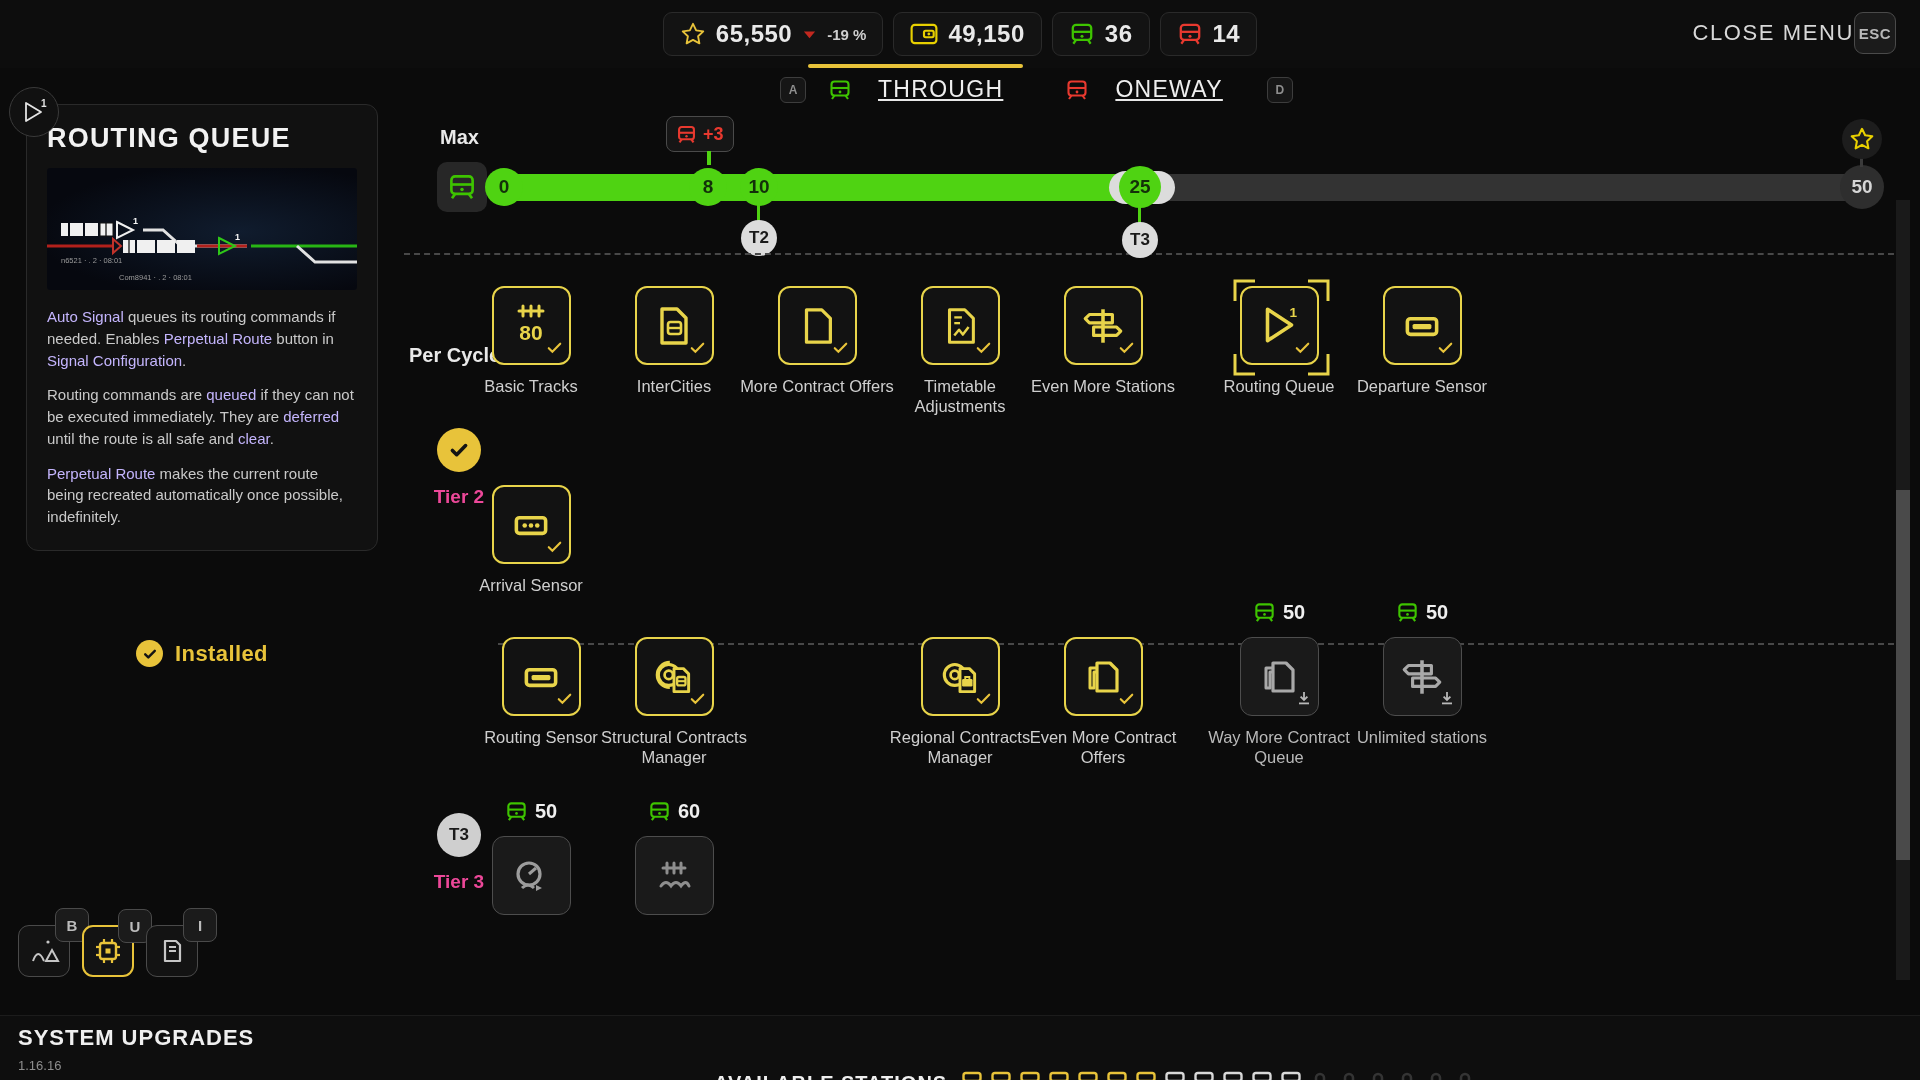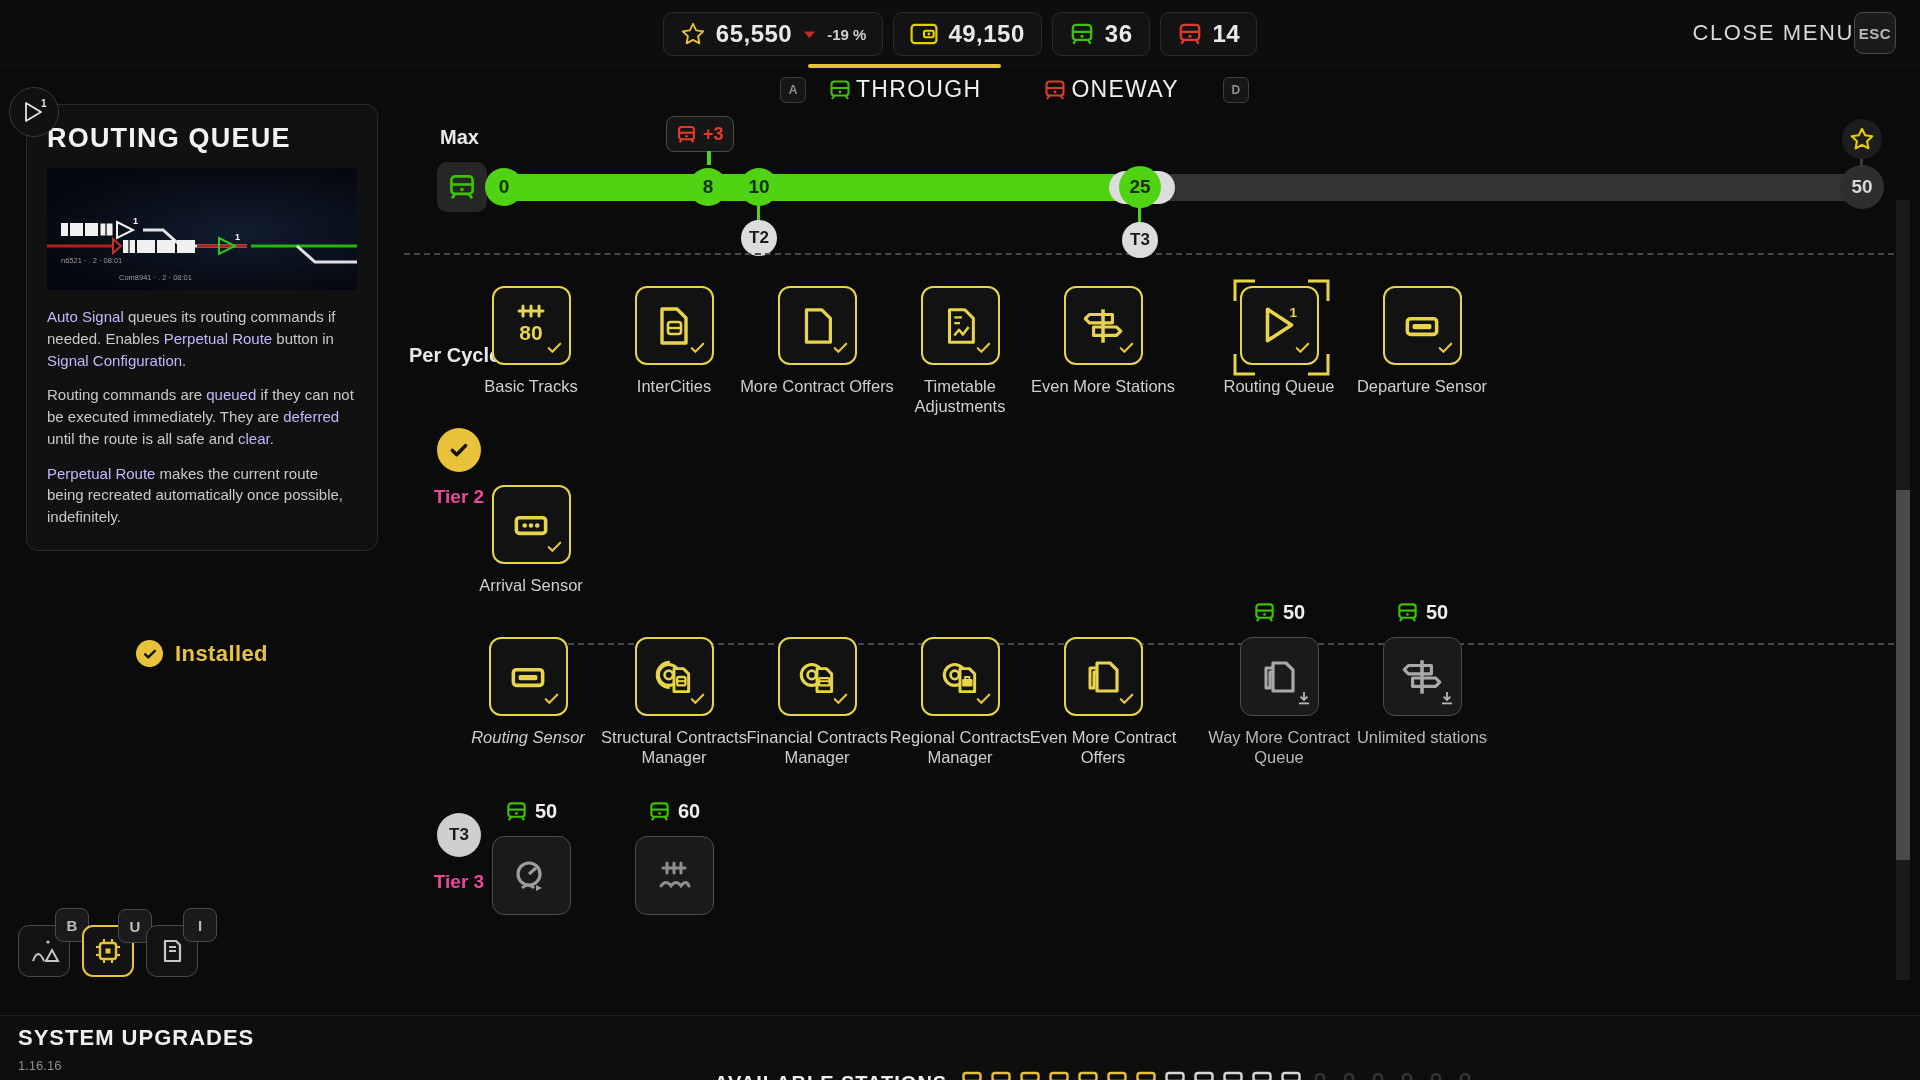--- a/index.html
+++ b/index.html
@@ -43,21 +43,21 @@
   
   .modes {
     position:absolute; left:780px; top:76px;
     display:flex; align-items:center; gap:16px;
   }
   .keycap {
     width:26px; height:26px; border:1px solid #3d3d3d; border-radius:6px;
     background:#161616; display:flex; align-items:center; justify-content:center;
     font-size:12px; color:#8e8e8e; font-weight:bold;
   }
-  .mode-item { display:flex; align-items:center; gap:4px; padding:0 6px; position:relative; }
+  .mode-item { display:flex; align-items:center; gap:26px; padding:0 6px; position:relative;text-decoration:underline; }
   .mode-label { font-size:23px; letter-spacing:1.3px; color:#efefef; }
   .mode-underline {
     position:absolute; left:-14px; right:-14px; top:-12px; height:4px; background:#e8c33a;
     border-radius:2px;
   }
 
   
   .left-panel {
     position:absolute; left:26px; top:104px; width:352px;
     border:1px solid #2a2a2a; border-radius:12px; background:#111111;
@@ -564,21 +564,21 @@
         </span>
       </div>
       <div class="card-label">Arrival Sensor</div>
     </div>
 
     <div class="tier-col" style="left:0px; top:555px;">
       <div class="tier-circle t3">T3</div>
       <div class="tier-name">Tier 3</div>
     </div>
 
-    <div class="card" style="left:42px; top:379px;font-style:italic;">
+    <div class="card" style="left:55px; top:379px;">
       <div class="card-tile owned">
         <svg width="46" height="46" viewBox="0 0 44 44">
           <rect x="8" y="15" width="28" height="15" rx="3" fill="none" stroke="#e8d44a" stroke-width="3.4"></rect>
           <rect x="13" y="20" width="18" height="5" rx="1.5" fill="#e8d44a"></rect>
         </svg>
         <span class="tick">
           <svg width="17" height="17" viewBox="0 0 16 16">
               <path d="M2.6 8.6 L6 12 L13.4 4.4" fill="none" stroke="#e8c33a" stroke-width="2" stroke-linecap="round"></path>
             </svg>
         </span>
@@ -598,37 +598,20 @@
         </svg>
         <span class="tick">
           <svg width="17" height="17" viewBox="0 0 16 16">
               <path d="M2.6 8.6 L6 12 L13.4 4.4" fill="none" stroke="#e8c33a" stroke-width="2" stroke-linecap="round"></path>
             </svg>
         </span>
       </div>
       <div class="card-label">Structural Contracts Manager</div>
     </div>
 
-    <div class="card" style="left:331px; top:379px;">
-      <div class="card-tile owned">
-        <svg width="46" height="46" viewBox="0 0 44 44">
-          <circle cx="17" cy="20" r="10" fill="none" stroke="#e8d44a" stroke-width="3"></circle>
-          <circle cx="17" cy="20" r="4" fill="none" stroke="#e8d44a" stroke-width="2.6"></circle>
-          <path d="M22 14 h9 l5 5 v17 h-14 z" fill="#121212" stroke="#e8d44a" stroke-width="2.8" stroke-linejoin="round"></path>
-          <rect x="24" y="23" width="10" height="7" rx="1.4" fill="none" stroke="#e8d44a" stroke-width="2.2"></rect>
-          <line x1="24" y1="26" x2="34" y2="26" stroke="#e8d44a" stroke-width="1.8"></line>
-        </svg>
-        <span class="tick">
-          <svg width="17" height="17" viewBox="0 0 16 16">
-              <path d="M2.6 8.6 L6 12 L13.4 4.4" fill="none" stroke="#e8c33a" stroke-width="2" stroke-linecap="round"></path>
-            </svg>
-        </span>
-      </div>
-      <div class="card-label">Financial Contracts Manager</div>
-    </div>
 
     <div class="card" style="left:474px; top:379px;">
       <div class="card-tile owned">
         <svg width="46" height="46" viewBox="0 0 44 44">
           <circle cx="17" cy="20" r="10" fill="none" stroke="#e8d44a" stroke-width="3"></circle>
           <circle cx="17" cy="20" r="4" fill="none" stroke="#e8d44a" stroke-width="2.6"></circle>
           <path d="M22 14 h9 l5 5 v17 h-14 z" fill="#121212" stroke="#e8d44a" stroke-width="2.8" stroke-linejoin="round"></path>
           <rect x="24" y="24" width="10" height="7" rx="1.2" fill="#e8d44a"></rect>
           <path d="M27 24 v-2 h4 v2" fill="none" stroke="#e8d44a" stroke-width="1.8"></path>
         </svg>

